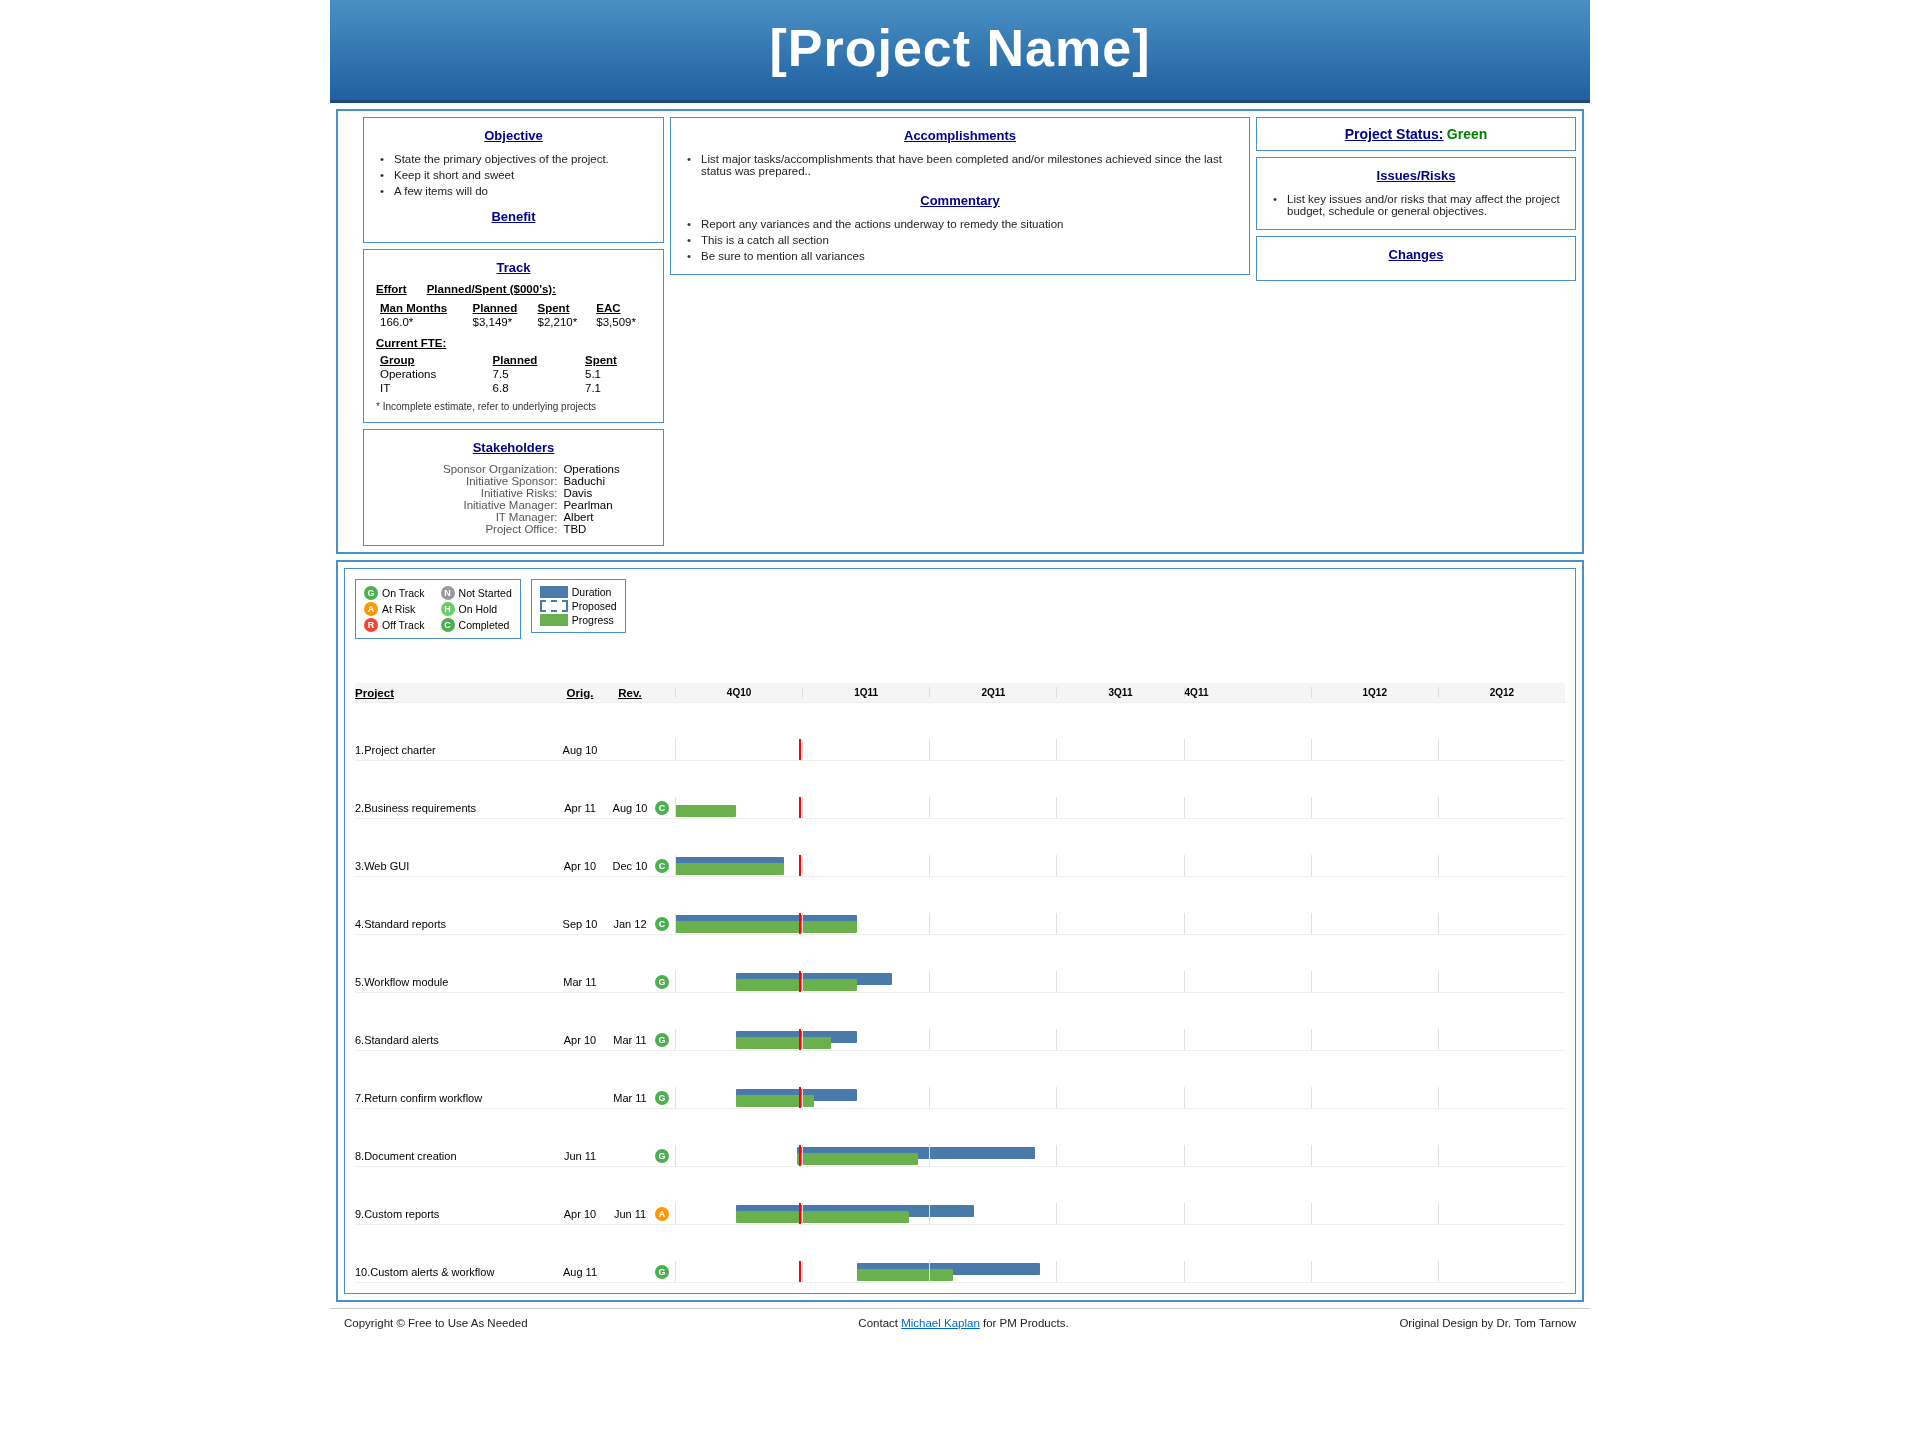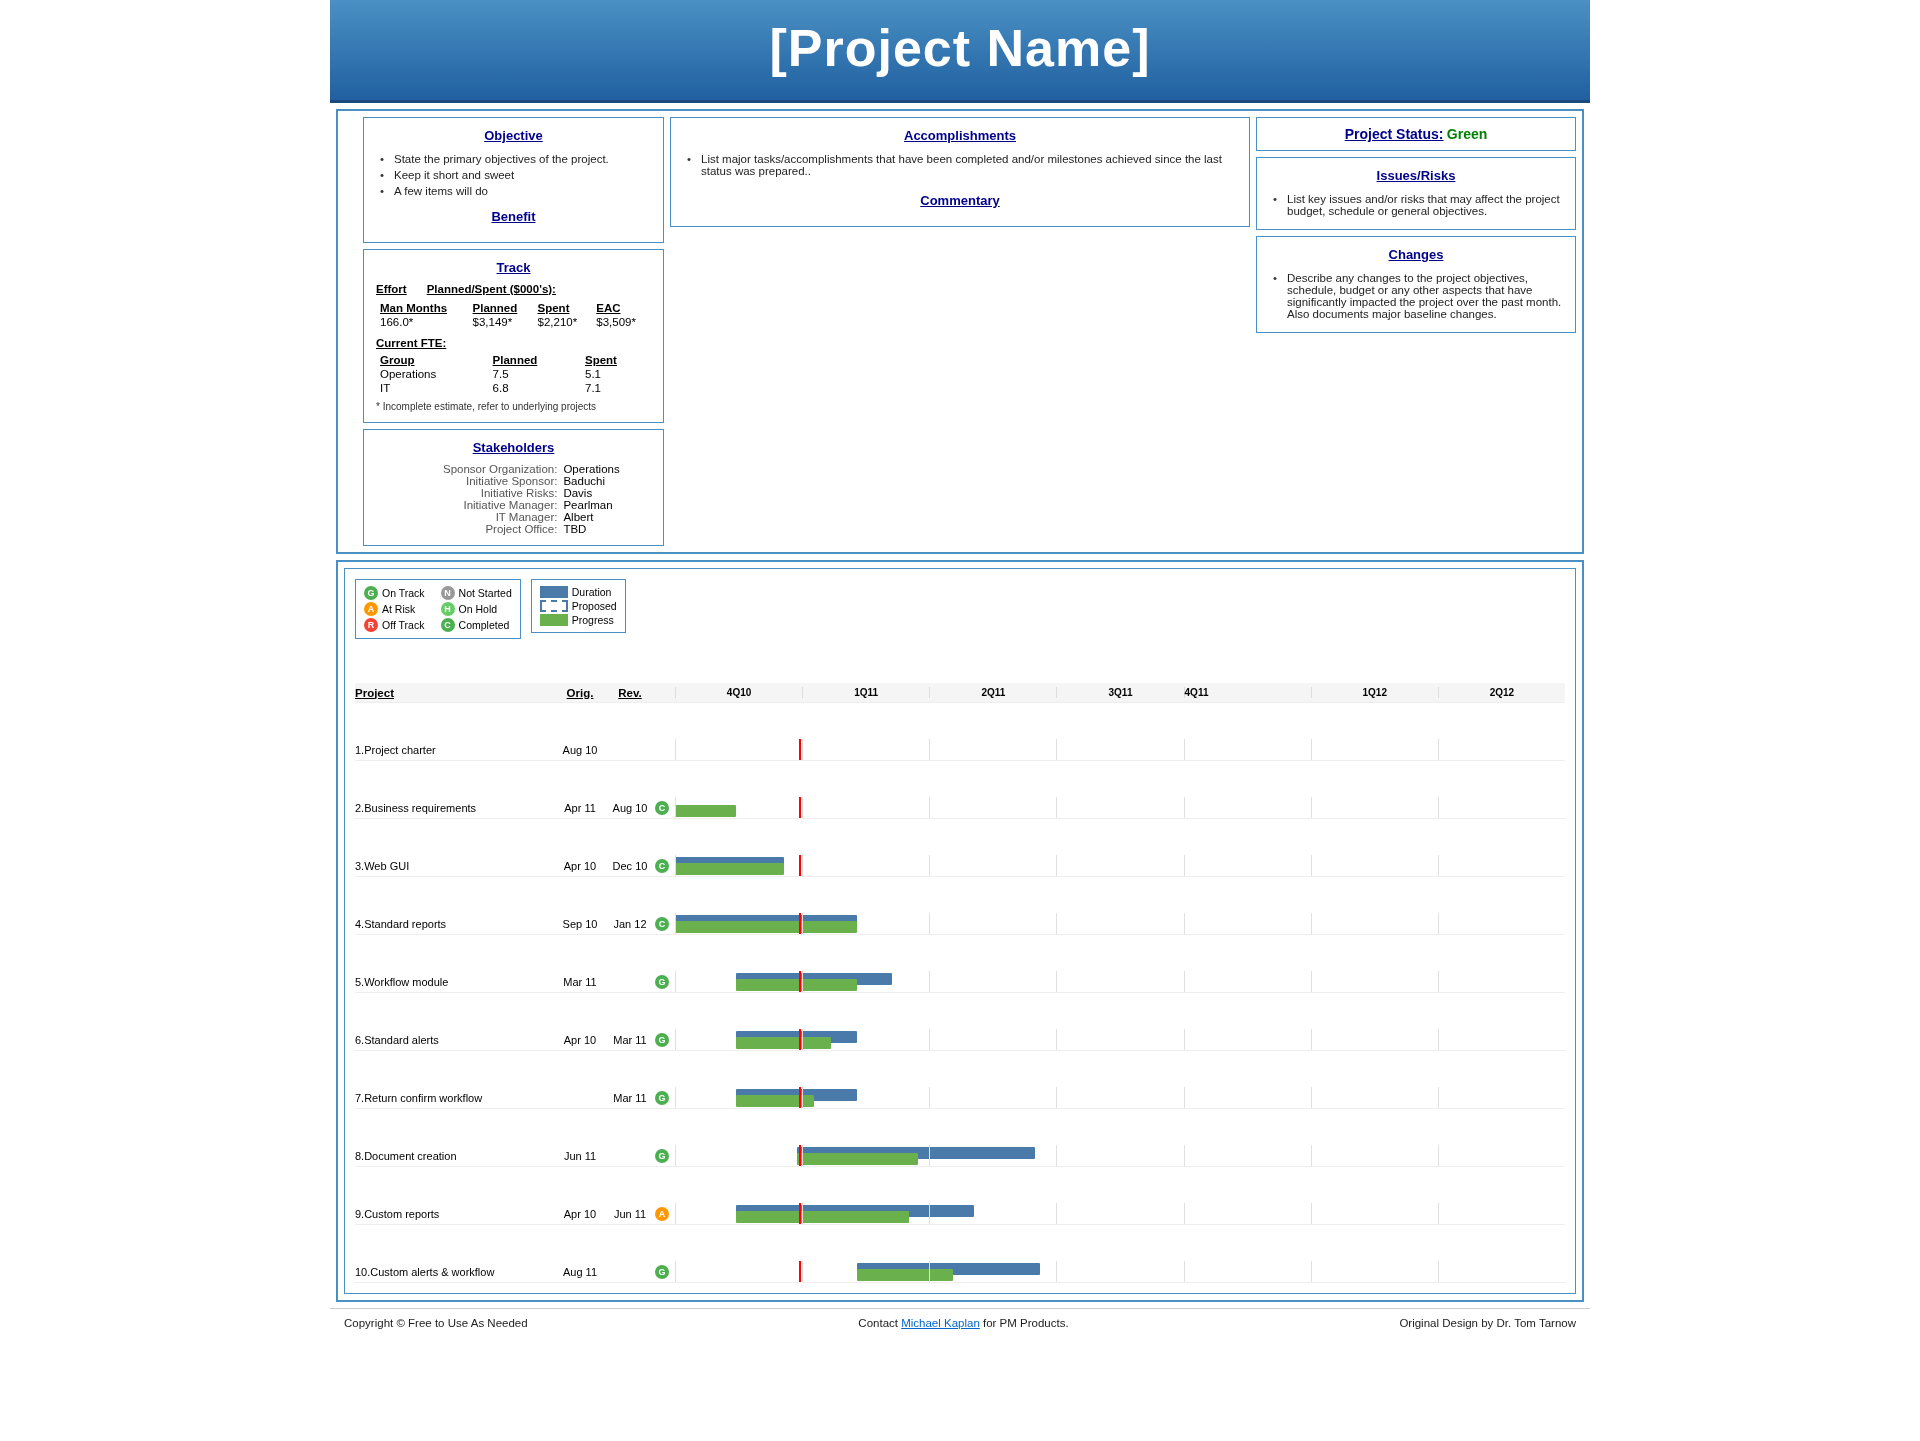--- a/index.html
+++ b/index.html
@@ -355,42 +355,44 @@
 
   </div>
 
   <div class="mid-col">
     <div class="panel">
       <div class="panel-title">Accomplishments</div>
       <ul class="bullet-list">
         <li>List major tasks/accomplishments that have  been completed and/or milestones achieved  since the last status was prepared..</li>
       </ul>
       <div class="panel-title" style="margin-top:14px;">Commentary</div>
+      <ul class="bullet-list">
+        <li>Report any variances  and the actions underway to remedy the situation</li>
+        <li>This is a catch all section</li>
+        <li>Be  sure to mention all variances</li>
+      </ul>
     </div>
   </div>
 
   <div class="right-col">
 
     <div class="status-panel">
       <span class="status-title">Project Status:</span>
       <span class="status-value">Green</span>
     </div>
 
     <div class="panel">
       <div class="panel-title">Issues/Risks</div>
       <ul class="bullet-list">
         <li>List key issues and/or risks that may affect the project budget, schedule or general objectives.</li>
       </ul>
     </div>
 
     <div class="panel">
       <div class="panel-title">Changes</div>
-      <ul class="bullet-list">
-        <li>Describe any changes to the project objectives, schedule, budget or any other aspects that have significantly impacted the project over the past month. Also documents major baseline  changes.</li>
-      </ul>
     </div>
 
   </div>
 </div>
 
 <div class="bottom-section">
 
   <div style="grid-column: 1 / -1;">
     <div class="timeline-panel">
 

